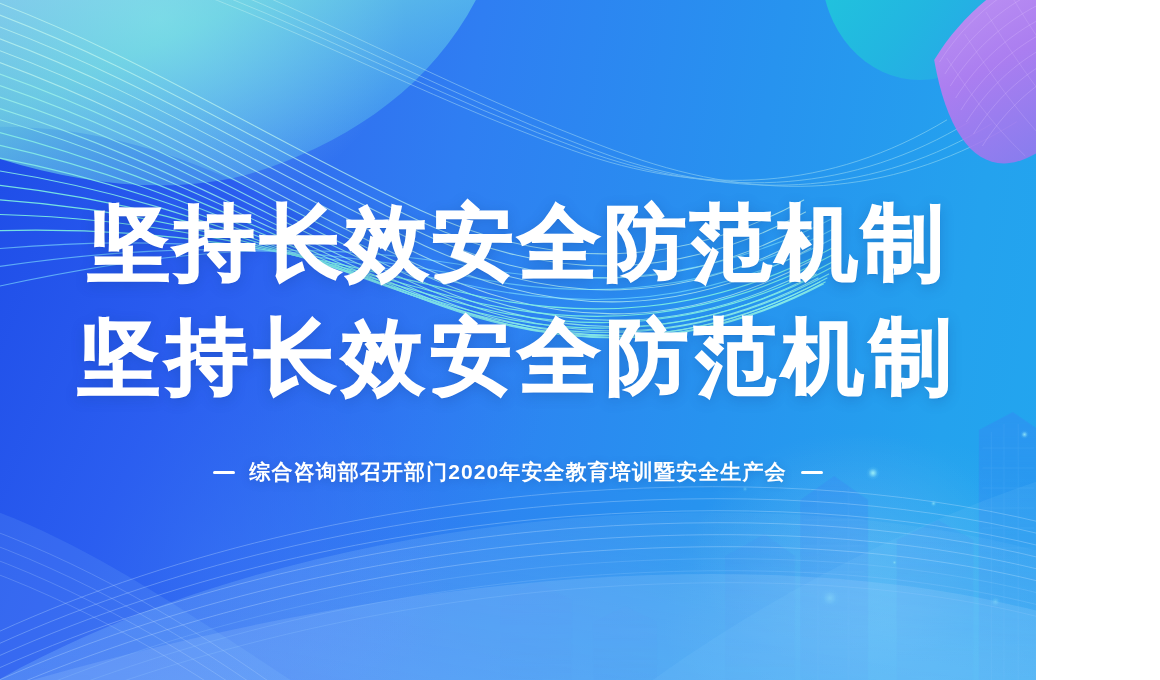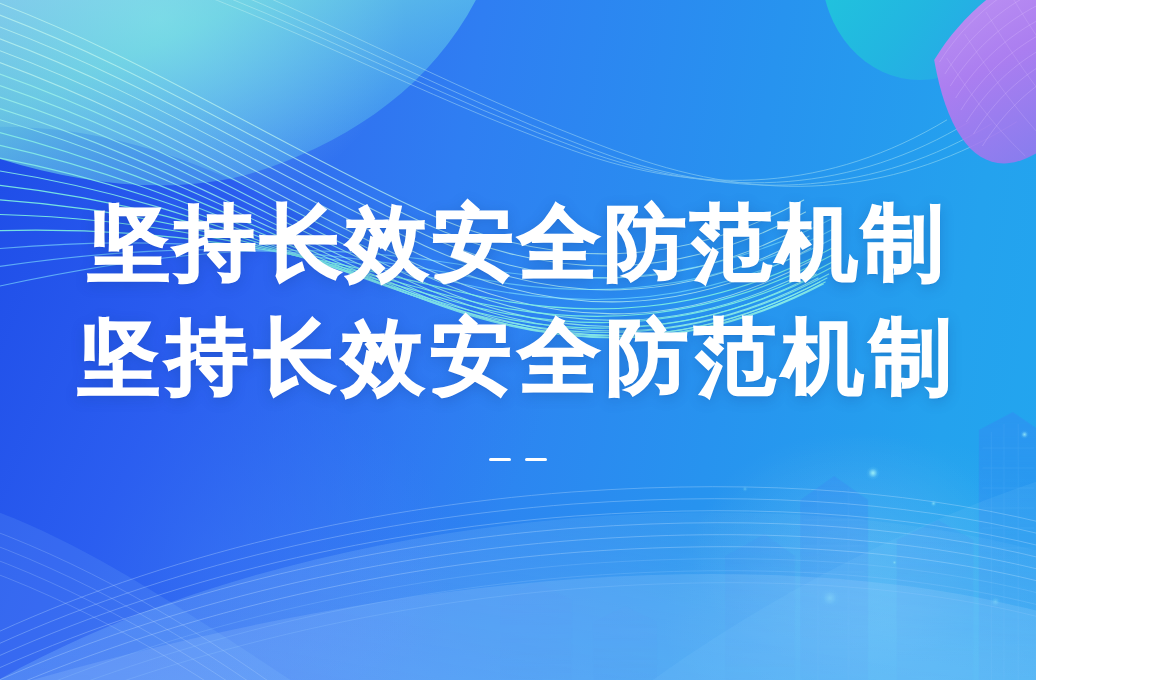--- a/index.html
+++ b/index.html
@@ -324,17 +324,18 @@
     <div class="dot" style="left:742px;  top:486px;  width:6px;   height:6px;   opacity:.35;"></div>
     <div class="dot" style="left:1128px; top:470px;  width:5px;   height:5px;   opacity:.4;"></div>
   </div>
 
   <div class="content">
     <div class="headline line1">坚持长效安全防范机制</div>
     <div class="headline line2">坚持长效安全防范机制</div>
 
     <div class="subtitle">
       <span class="sub-dash"></span>
+      <span>综合咨询部召开部门2020年安全教育培训暨安全生产会</span>
       <span class="sub-dash"></span>
     </div>
   </div>
 
 </div>
 
 </body></html>

